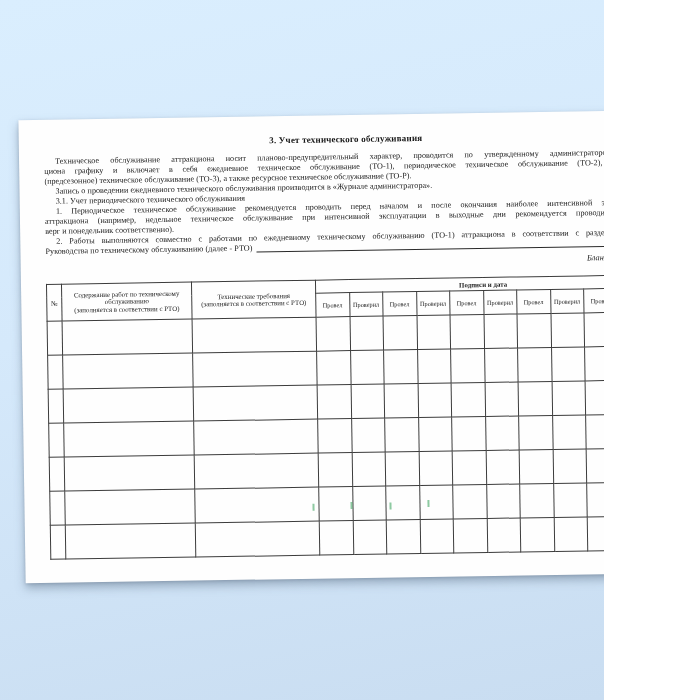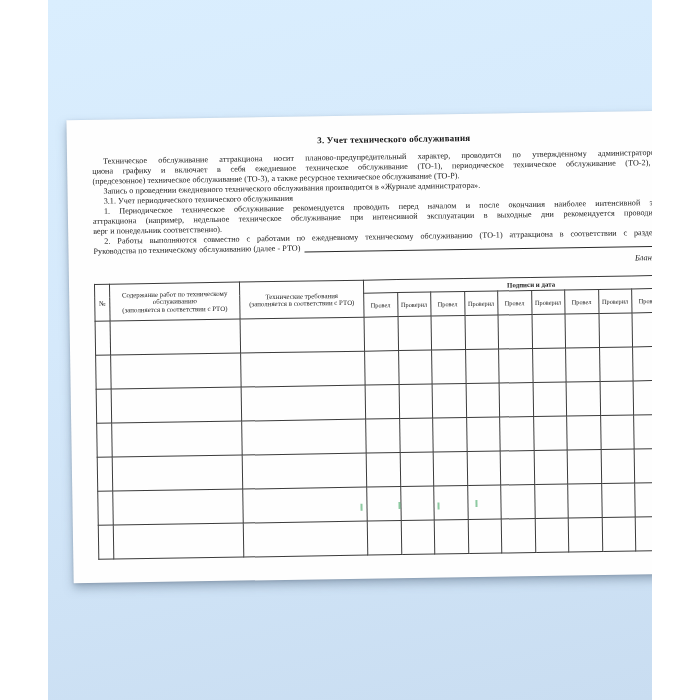--- a/index.html
+++ b/index.html
@@ -1,20 +1,19 @@
 <!DOCTYPE html>
 <html><head>
 <meta charset="utf-8">
 <style>
   html,body { margin:0; padding:0; }
   .stage {
     position:relative; width:604px; height:700px; overflow:hidden;
     background: linear-gradient(168deg, #daeefe 0%, #d5e9fb 42%, #c9ddf1 100%);
     font-family:"Liberation Serif", serif;
-    margin-left:48px;
   }
   .page {
     position:absolute; left:22px; top:115px; width:670px; height:463px;
     background:#fefefe;
     transform:rotate(-0.9deg);
     box-shadow: 0 5px 10px rgba(96,115,138,.5), 0 1px 3px rgba(96,115,138,.35);
   }
   .content { position:absolute; inset:0; padding:0 41px 0 25px; color:#1b1b1b; }
   .title {
     margin-top:19px; text-align:center; font-weight:bold;

